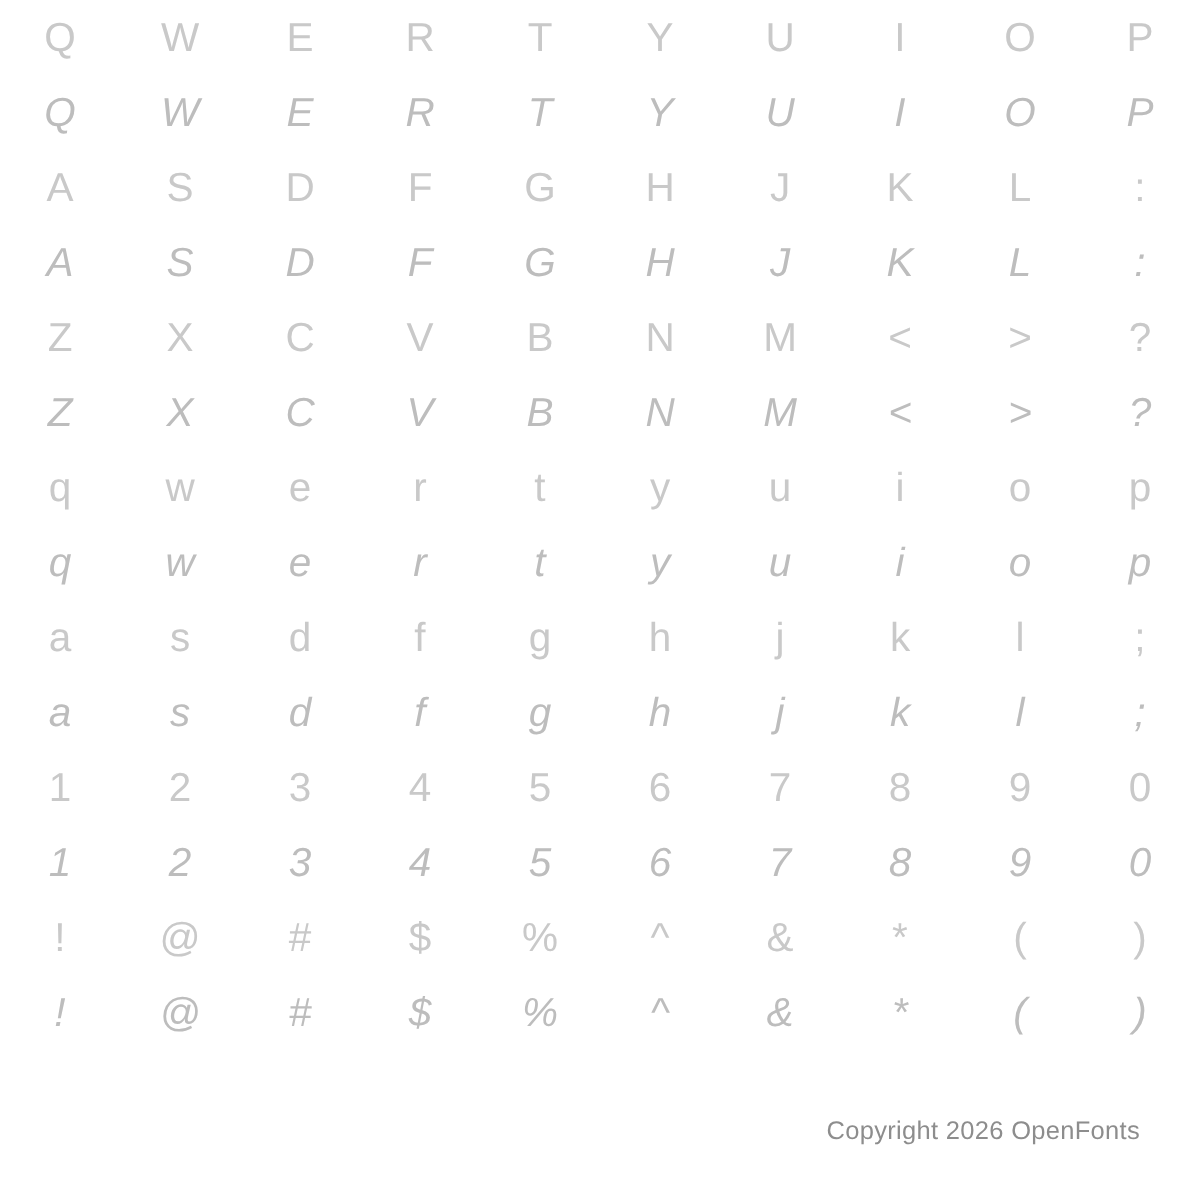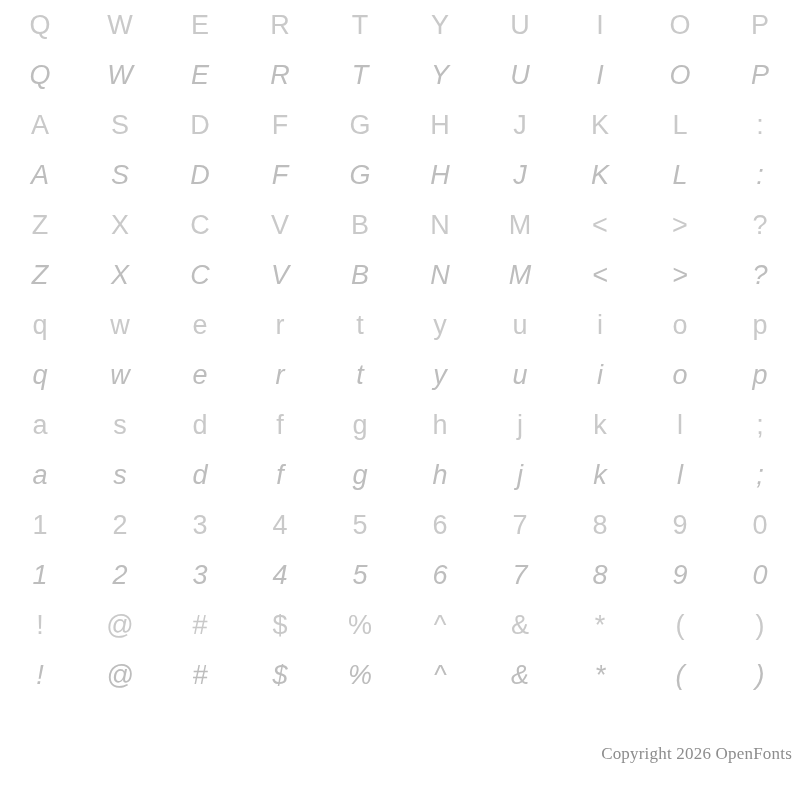--- a/index.html
+++ b/index.html
@@ -44,24 +44,24 @@
   .glyph.italic {
     font-style: italic;
     color: #bdbdbd;
   }
   .glyph.upright {
     font-style: normal;
   }
   .copyright {
     position: absolute;
     left: 0;
-    right: 8px;
+    right: 40px;
     bottom: 36px;
     text-align: right;
-    font-family: Liberation Serif, serif;
+    font-family: Liberation Sans, sans-serif;
     font-size: 17px;
     color: #8d8d8d;
     letter-spacing: 0.2px;
     user-select: none;
   }
 </style>
 </head>
 <body>
 
 <div id="specimen">

